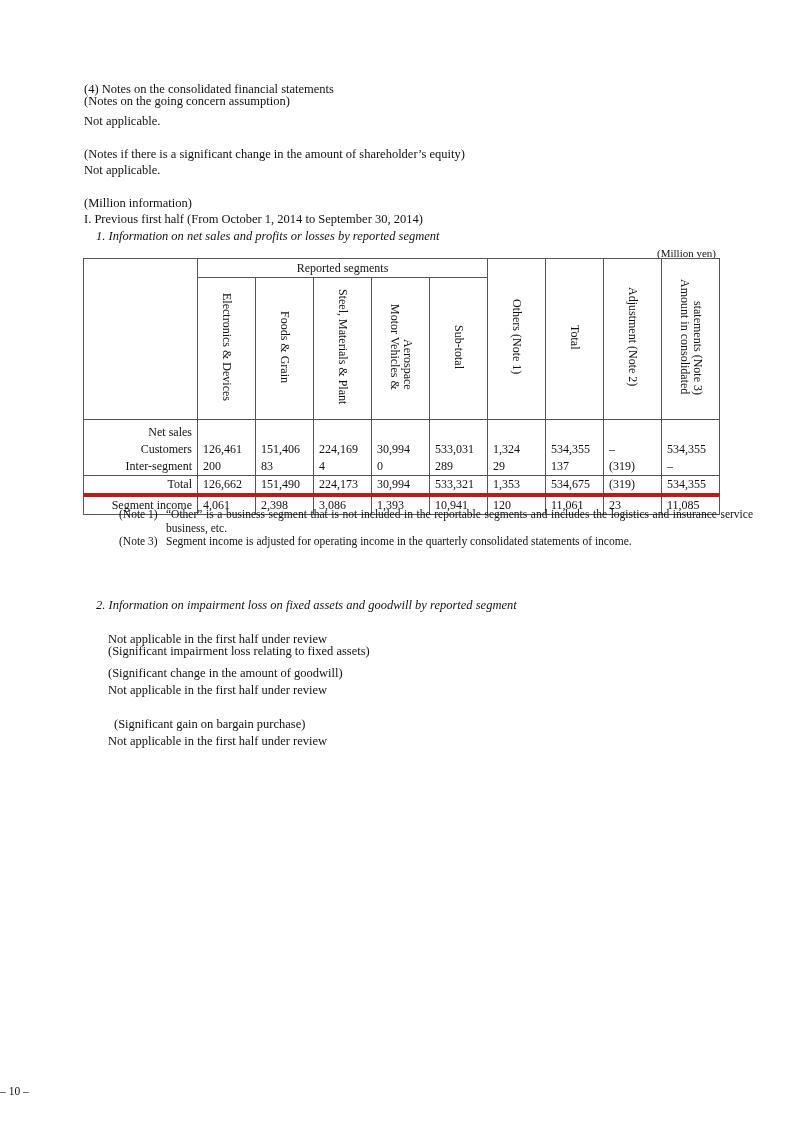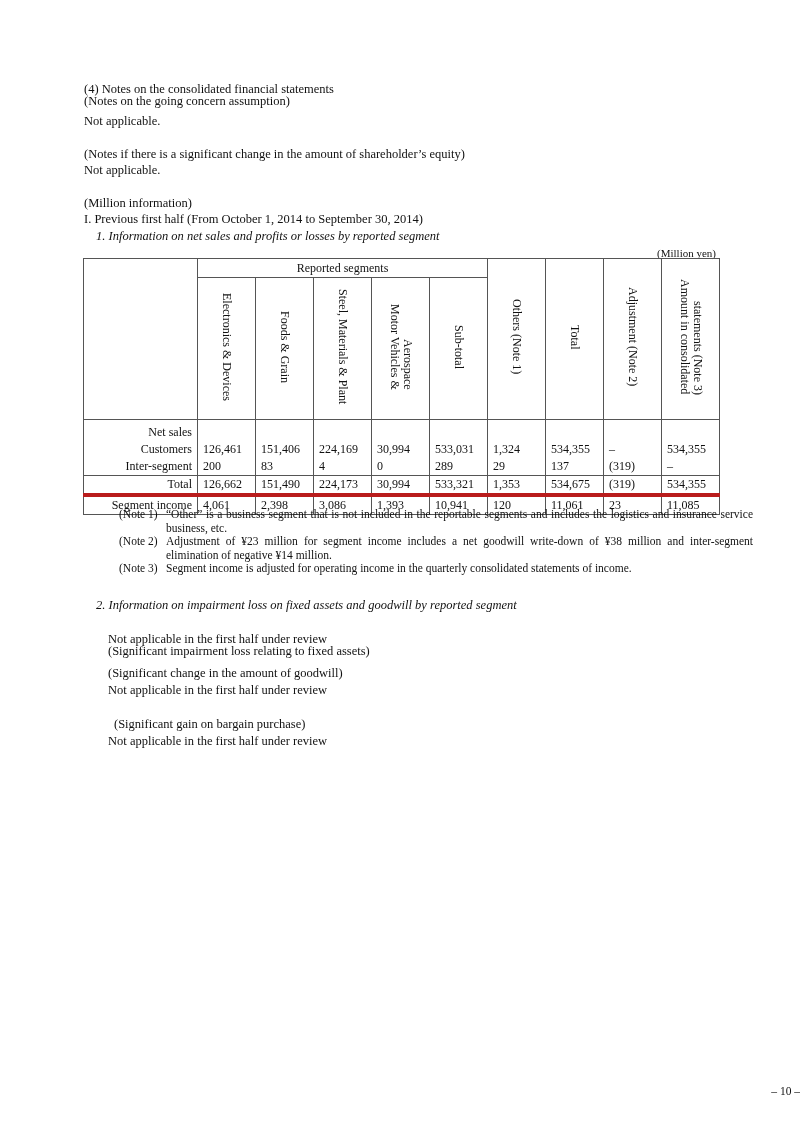--- a/index.html
+++ b/index.html
@@ -36,21 +36,21 @@
     tbody tr.total td { border-top: 1px solid #555; }
     tbody tr.income td { border-top: 4px solid #b91c1c; border-bottom: 1px solid #555; }
     td.ind-a { padding-left: 9px !important; }
     td.ind-b { padding-left: 42px !important; }
 
     .notes { position: absolute; left: 84px; top: 508px; width: 634px; font-size: 11.5px; line-height: 13.5px; margin-left: 35px; }
     .note { display: flex; }
     .note .tag { width: 47px; flex: none; }
     .note .txt { flex: 1; text-align: justify; }
 
-    .footer { position: absolute; left: 0; width: 800px; top: 1085px; text-align: right; font-size: 11.5px; }
+    .footer { position: absolute; left: 0; width: 800px; top: 1085px; text-align: left; font-size: 11.5px; }
   </style>
 </head>
 <body>
 
 <div>
   <div class="line" style="top:81px">(4) Notes on the consolidated financial statements</div>
   <div class="line" style="top:93px">(Notes on the going concern assumption)</div>
   <div class="line" style="top:113px">Not applicable.</div>
 
   <div class="line" style="top:146px">(Notes if there is a significant change in the amount of shareholder’s equity)</div>
@@ -155,24 +155,20 @@
       </tr>
     </tbody>
   </table>
 
   <div class="notes">
     <div class="note">
       <span class="tag">(Note 1)</span>
       <span class="txt">“Other” is a business segment that is not included in the reportable segments and includes the logistics and insurance service business, etc.</span>
     </div>
     <div class="note">
-      <span class="tag">(Note 2)</span>
-      <span class="txt">Adjustment of ¥23 million for segment income includes a net goodwill write-down of ¥38 million and inter-segment elimination of negative ¥14 million.</span>
-    </div>
-    <div class="note">
       <span class="tag">(Note 3)</span>
       <span class="txt">Segment income is adjusted for operating income in the quarterly consolidated statements of income.</span>
     </div>
   </div>
 
   <div class="line ind1" style="top:597px">2. Information on impairment loss on fixed assets and goodwill by reported segment</div>
   <div class="line ind2" style="top:643px">(Significant impairment loss relating to fixed assets)</div>
   <div class="line ind2" style="top:631px">Not applicable in the first half under review</div>
 
   <div class="line ind2" style="top:665px">(Significant change in the amount of goodwill)</div>

